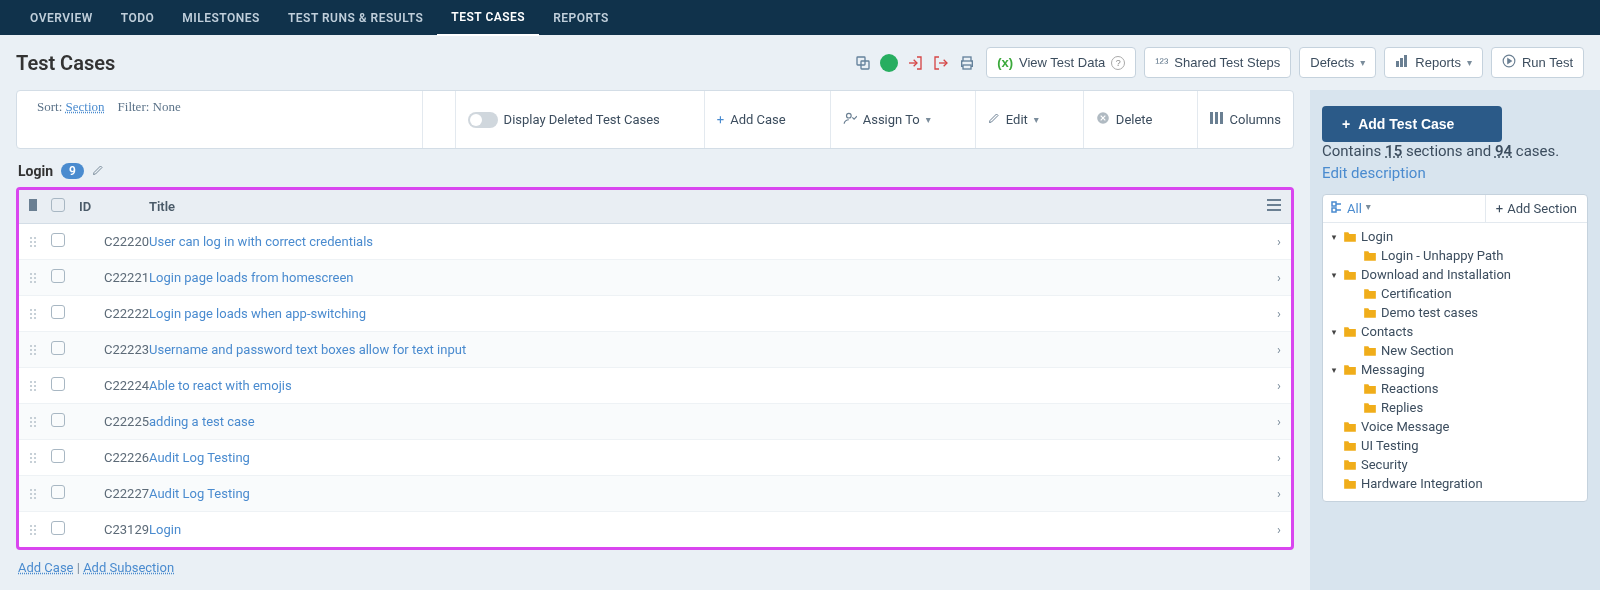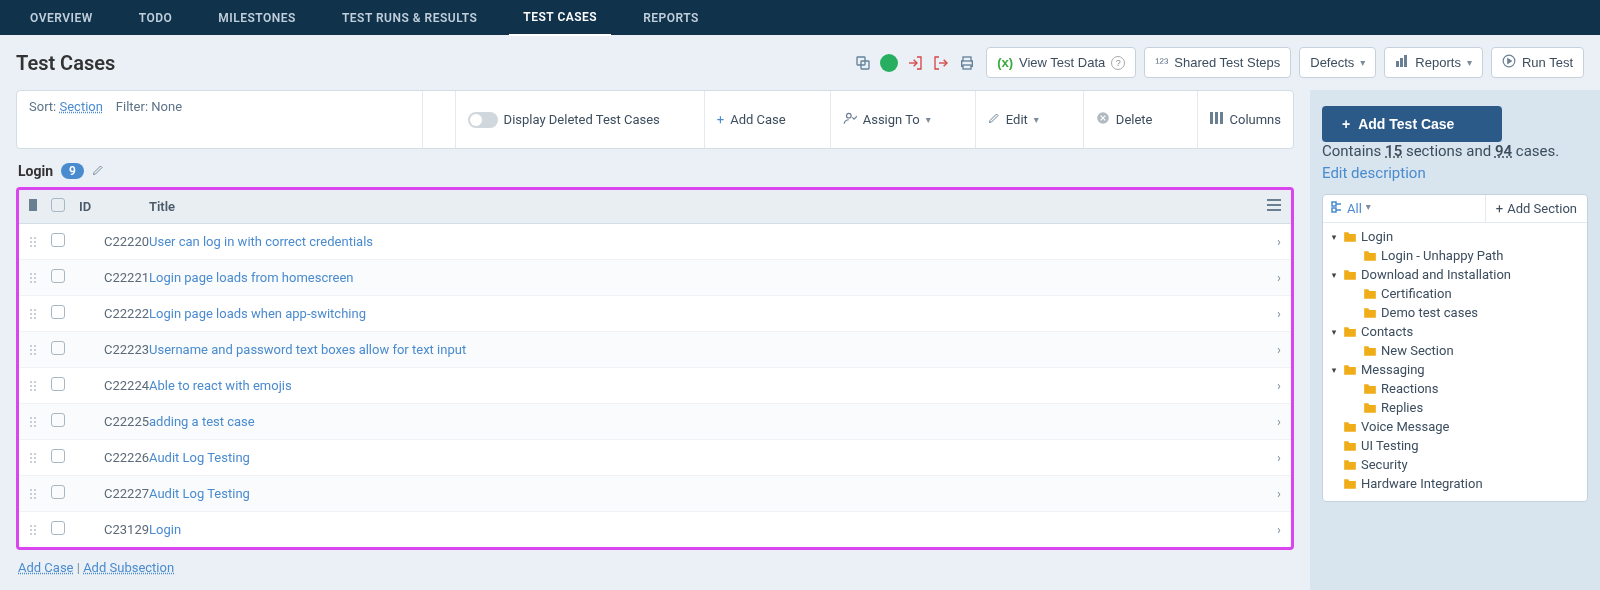--- a/index.html
+++ b/index.html
@@ -1,37 +1,37 @@
 <!DOCTYPE html>
 <html><head>
 <meta charset="utf-8">
 <style>
   * { box-sizing: border-box; margin: 0; padding: 0; }
   body { font-family: -apple-system, BlinkMacSystemFont, "Segoe UI", Roboto, Arial, sans-serif; font-size: 13px; color: #333; background: #eaf0f5; }
   
-  .topnav { background: #10324b; display: flex; height: 35px; align-items: center; padding: 0 16px; gap: 18px; }
+  .topnav { background: #10324b; display: flex; height: 35px; align-items: center; padding: 0 16px; gap: 0; }
   .topnav a { color: #c0cfdb; text-decoration: none; font-size: 12px; font-weight: 600; letter-spacing: 0.5px; padding: 10px 14px; }
   .topnav a.active { color: #fff; border-bottom: 2px solid #fff; }
   
   .page-header { display: flex; align-items: center; padding: 12px 16px; }
   .page-header h1 { font-size: 20px; font-weight: 600; color: #333; flex: 0 0 auto; }
   .page-header .spacer { flex: 1; }
   .icon-row { display: flex; gap: 8px; align-items: center; margin-right: 10px; }
   .icon-row span { display: inline-flex; width: 18px; height: 18px; align-items: center; justify-content: center; color: #64819b; cursor: pointer; }
   .header-btns { display: flex; gap: 8px; }
   .hbtn { background: #fff; border: 1px solid #c5d2dd; border-radius: 4px; padding: 6px 10px; display: inline-flex; align-items: center; gap: 6px; font-size: 13px; color: #3c4d5e; cursor: pointer; }
   .hbtn .ico { color: #6a7f92; }
   .hbtn .green { color: #3ba93b; font-weight: bold; }
   
   .layout { display: flex; }
   .main { flex: 1; padding: 0 16px 16px 16px; min-width: 0; }
   .side { width: 290px; background: #d8e4ee; padding: 16px 12px; min-height: 520px; }
   
   .toolbar { display: flex; background: #fff; border: 1px solid #d3dde6; border-radius: 4px; overflow: hidden; }
-  .toolbar .sortbox { flex: 1; padding: 8px 12px; color: #5c7389; border-right: 1px solid #e3e9ef; }
+  .toolbar .sortbox { flex: 1; padding: 8px 20px; color: #5c7389; border-right: 1px solid #e3e9ef; font-family: Liberation Serif, serif; }
   .toolbar .sortbox .lbl { color: #5c7389; }
   .toolbar .sortbox .val { color: #4a8bcf; text-decoration: underline dotted; }
   .toolbar .sortbox .none { color: #5c7389; }
   .toolbar .tbtn { padding: 20px 12px; border-left: 1px solid #e3e9ef; display: inline-flex; align-items: center; gap: 6px; color: #3c4d5e; cursor: pointer; white-space: nowrap; margin-left: 32px; }
   .toggle { width: 30px; height: 16px; border-radius: 8px; background: #d0d7dd; position: relative; display: inline-block; vertical-align: middle; }
   .toggle::after { content: ""; width: 12px; height: 12px; border-radius: 50%; background: #fff; position: absolute; top: 2px; left: 2px; }
   
   .section-hdr { display: flex; align-items: center; gap: 8px; padding: 14px 2px 8px; }
   .section-hdr b { font-size: 14px; }
   .badge { background: #4a8bcf; color: #fff; border-radius: 10px; padding: 1px 8px; font-size: 12px; font-weight: 600; }

